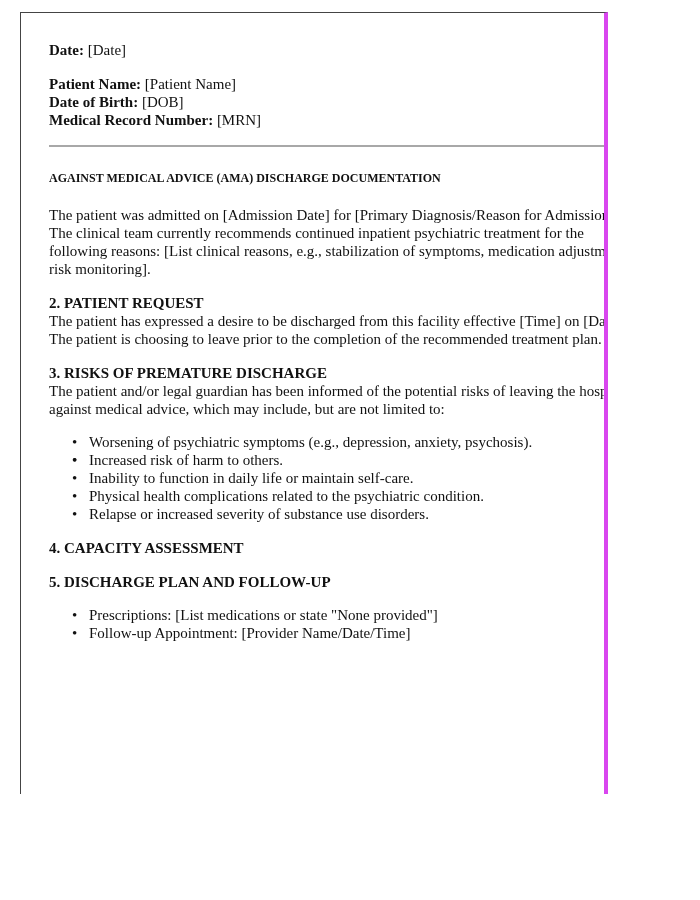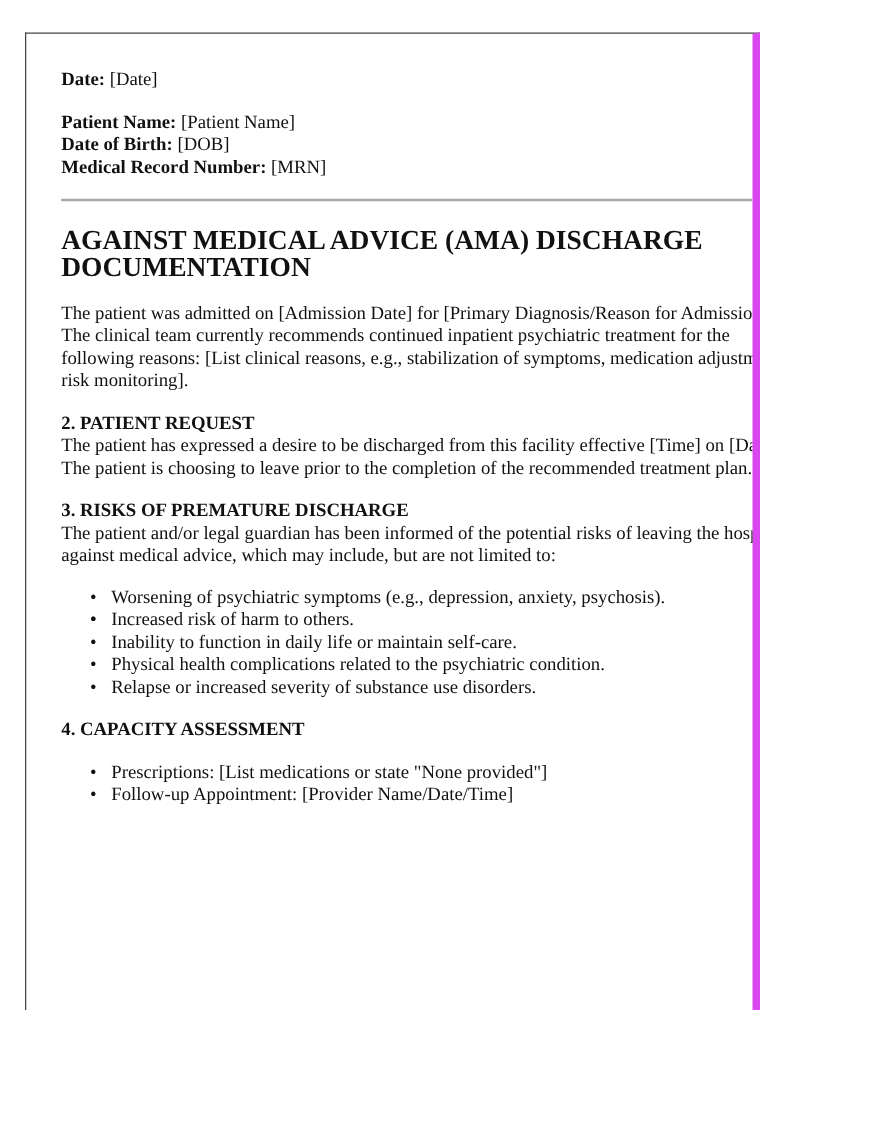--- a/index.html
+++ b/index.html
@@ -11,25 +11,25 @@
       width: 700px;
       height: 900px;
       position: relative;
       overflow: hidden;
       font-family: "Liberation Serif", "DejaVu Serif", serif;
       color: #111111;
     }
     .page {
       position: absolute;
       left: 20px;
-      top: 26px;
+      top: 12px;
       width: 588px;
       height: 782px;
       border-left: 1px solid #444444;
-      border-right: 6px solid #d946ef;
+      border-right: 4px solid #d946ef;
       border-top: 1px solid #444444;
       box-sizing: border-box;
       overflow: hidden;
     }
     .content {
       position: absolute;
       left: 28px;
       top: 28px;
       width: 585px;
       font-size: 15px;
@@ -43,21 +43,21 @@
     }
     .gap-date { height: 16px; }
     .divider {
       height: 0;
       border: none;
       border-top: 2px solid #a8a8a8;
       margin: 16px 0 0 0;
       width: 584px;
     }
     .doc-title {
-      font-size: 22px;
+      font-size: 12px;
       line-height: 22px;
       font-weight: bold;
       margin: 20px 0 16px 0;
     }
     .section {
       margin-top: 16px;
     }
     .section-heading {
       font-weight: bold;
       font-size: 15px;
@@ -133,20 +133,21 @@
         <li><span class="bullet">•</span><span>Physical health complications related to the psychiatric condition.</span></li>
         <li><span class="bullet">•</span><span>Relapse or increased severity of substance use disorders.</span></li>
       </ul>
     </div>
 
     <div class="section">
       <p class="section-heading">4. CAPACITY ASSESSMENT</p>
     </div>
 
     <div class="section">
+      <p class="section-heading">5. DISCHARGE PLAN AND FOLLOW-UP</p>
       <ul class="bullets">
         <li><span class="bullet">•</span><span>Prescriptions: [List medications or state "None provided"]</span></li>
         <li><span class="bullet">•</span><span>Follow-up Appointment: [Provider Name/Date/Time]</span></li>
       </ul>
     </div>
 
   </div>
 </div>
 
 </body></html>

